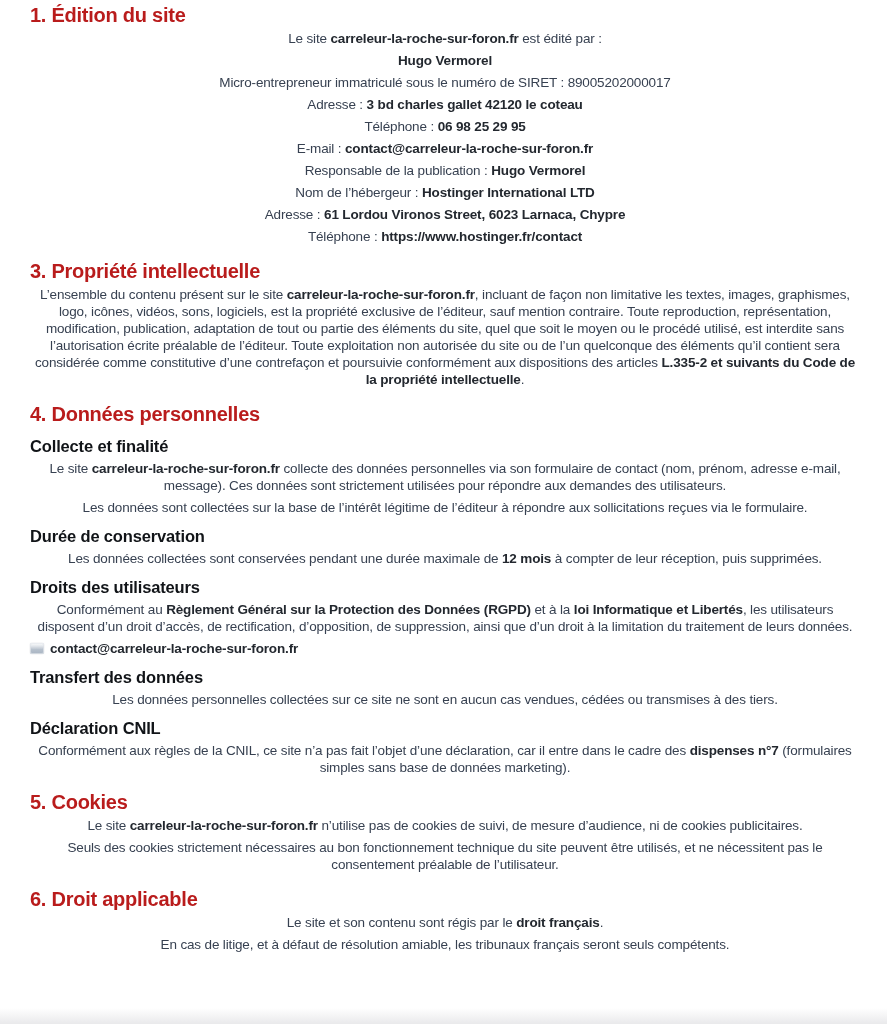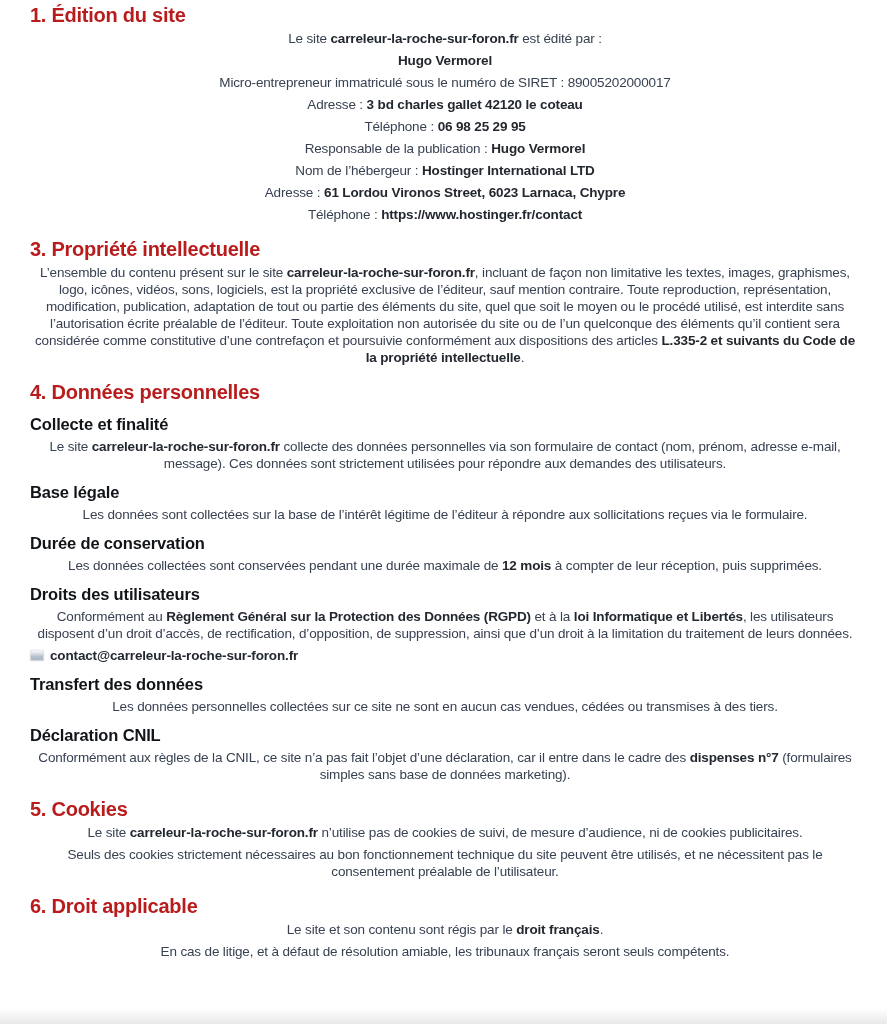--- a/index.html
+++ b/index.html
@@ -51,38 +51,38 @@
 
 <main class="content">
 
   <section>
     <h2>1. Édition du site</h2>
     <p><span>Le site </span><strong>carreleur-la-roche-sur-foron.fr</strong><span> est édité par :</span></p>
     <p><strong>Hugo Vermorel</strong></p>
     <p><span>Micro-entrepreneur immatriculé sous le numéro de SIRET : 89005202000017</span></p>
     <p><span>Adresse : </span><strong>3 bd charles gallet 42120 le coteau</strong></p>
     <p><span>Téléphone : </span><strong>06 98 25 29 95</strong></p>
+    <p><span>E-mail : </span><strong>contact@carreleur-la-roche-sur-foron.fr</strong></p>
     <p><span>Responsable de la publication : </span><strong>Hugo Vermorel</strong></p>
     <p><span>Nom de l’hébergeur : </span><strong>Hostinger International LTD</strong></p>
     <p><span>Adresse : </span><strong>61 Lordou Vironos Street, 6023 Larnaca, Chypre</strong></p>
     <p><span>Téléphone : </span><strong>https://www.hostinger.fr/contact</strong></p>
   </section>
 
   <section>
     <h2>3. Propriété intellectuelle</h2>
     <p><span>L’ensemble du contenu présent sur le site </span><strong>carreleur-la-roche-sur-foron.fr</strong><span>, incluant de façon non limitative les textes, images, graphismes, logo, icônes, vidéos, sons, logiciels, est la propriété exclusive de l’éditeur, sauf mention contraire. Toute reproduction, représentation, modification, publication, adaptation de tout ou partie des éléments du site, quel que soit le moyen ou le procédé utilisé, est interdite sans l’autorisation écrite préalable de l’éditeur. Toute exploitation non autorisée du site ou de l’un quelconque des éléments qu’il contient sera considérée comme constitutive d’une contrefaçon et poursuivie conformément aux dispositions des articles </span><strong>L.335-2 et suivants du Code de la propriété intellectuelle</strong><span>.</span></p>
   </section>
 
   <section>
     <h2>4. Données personnelles</h2>
 
     <h3>Collecte et finalité</h3>
     <p><span>Le site </span><strong>carreleur-la-roche-sur-foron.fr</strong><span> collecte des données personnelles via son formulaire de contact (nom, prénom, adresse e-mail, message). Ces données sont strictement utilisées pour répondre aux demandes des utilisateurs.</span></p>
 
-    <h3>Base légale</h3>
     <p><span>Les données sont collectées sur la base de l’intérêt légitime de l’éditeur à répondre aux sollicitations reçues via le formulaire.</span></p>
 
     <h3>Durée de conservation</h3>
     <p><span>Les données collectées sont conservées pendant une durée maximale de </span><strong>12 mois</strong><span> à compter de leur réception, puis supprimées.</span></p>
 
     <h3>Droits des utilisateurs</h3>
     <p><span>Conformément au </span><strong>Règlement Général sur la Protection des Données (RGPD)</strong><span> et à la </span><strong>loi Informatique et Libertés</strong><span>, les utilisateurs disposent d’un droit d’accès, de rectification, d’opposition, de suppression, ainsi que d’un droit à la limitation du traitement de leurs données.</span></p>
     <p class="email-row">
       <span class="email-icon"></span>
       <strong>contact@carreleur-la-roche-sur-foron.fr</strong>

